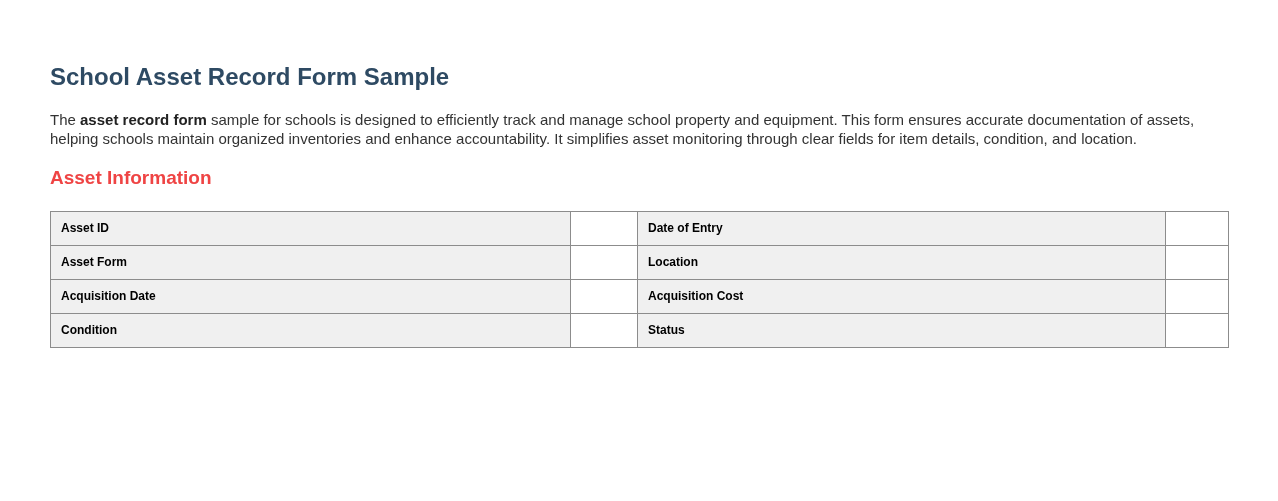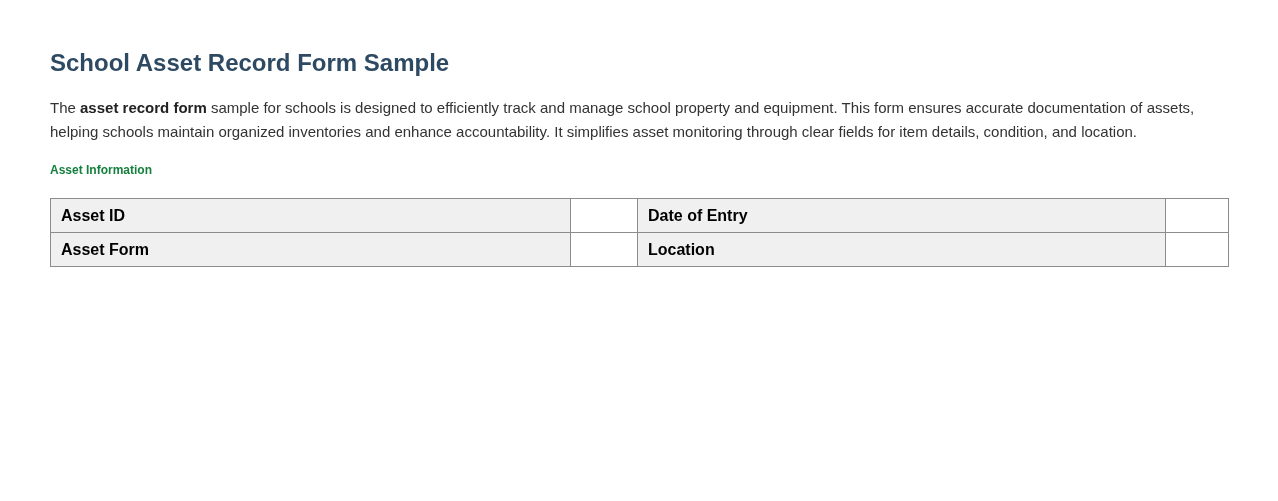--- a/index.html
+++ b/index.html
@@ -5,63 +5,63 @@
   html, body {
     margin: 0;
     padding: 0;
     background: #ffffff;
     width: 1278px;
     height: 501px;
     overflow: hidden;
     font-family: "Liberation Sans", sans-serif;
   }
   .page {
-    padding: 0 50px;
+    padding: 14px 50px;
     box-sizing: border-box;
     width: 1278px;
   }
   h1.page-title {
     margin: 0;
     padding-top: 48px;
     font-size: 24px;
     line-height: 1.25;
     font-weight: bold;
     color: #2e4a63;
   }
   p.intro {
     margin: 18px 0 0 0;
     font-size: 15px;
-    line-height: 24px;
+    line-height: 19px;
     color: #333333;
   }
   p.intro b { color: #222222; }
   h2.section-heading {
     margin: 19px 0 0 0;
-    font-size: 12px;
+    font-size: 19px;
     line-height: 1.2;
     font-weight: bold;
-    color: #15803d;
+    color: #ef4444;
   }
   table.asset-table {
     margin-top: 21px;
     border-collapse: collapse;
     table-layout: fixed;
     width: 1178px;
   }
   table.asset-table td {
     border: 1px solid #8c8c8c;
     height: 34px;
     box-sizing: border-box;
     padding: 0;
     vertical-align: middle;
   }
   table.asset-table td.label-cell {
     background: #f0f0f0;
     font-weight: bold;
-    font-size: 16px;
+    font-size: 12px;
     color: #000000;
     padding-left: 10px;
   }
   table.asset-table td.value-cell {
     background: #ffffff;
   }
 </style>
 </head>
 <body>
 
@@ -86,16 +86,28 @@
           <td class="value-cell"></td>
           <td class="label-cell">Date of Entry</td>
           <td class="value-cell"></td>
         </tr>
         <tr>
           <td class="label-cell">Asset Form</td>
           <td class="value-cell"></td>
           <td class="label-cell">Location</td>
           <td class="value-cell"></td>
         </tr>
+        <tr>
+          <td class="label-cell">Acquisition Date</td>
+          <td class="value-cell"></td>
+          <td class="label-cell">Acquisition Cost</td>
+          <td class="value-cell"></td>
+        </tr>
+        <tr>
+          <td class="label-cell">Condition</td>
+          <td class="value-cell"></td>
+          <td class="label-cell">Status</td>
+          <td class="value-cell"></td>
+        </tr>
       </tbody>
   </table>
 
 </div>
 
 </body></html>

